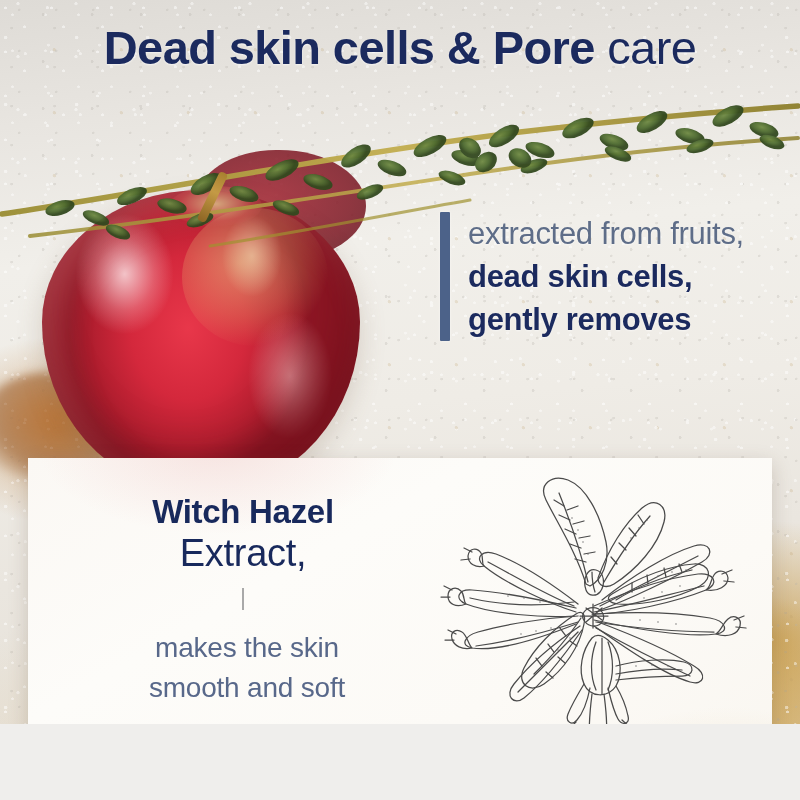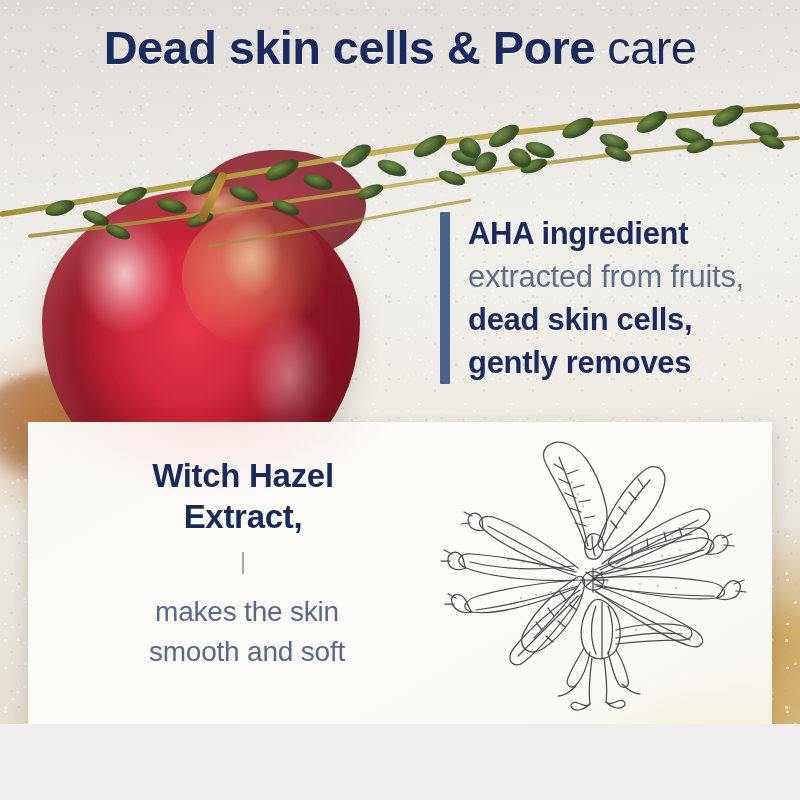--- a/index.html
+++ b/index.html
@@ -180,21 +180,21 @@
     white-space: nowrap;
     text-shadow: 0 1px 2px rgba(255,255,255,.55);
   }
   .aha-lines .bold  { font-weight: 700; color: #1b2a5e; }
   .aha-lines .muted { font-weight: 400; color: #5e6d88; }
 
   
   .card {
     position: absolute;
     left: 28px;
-    top: 422px;
+    top: 458px;
     width: 744px;
     height: 323px;
     background: linear-gradient(150deg, #fbf8f4 0%, #fdfcf9 35%, #fcfaf6 68%, #f9f6f0 100%);
     box-shadow: 0 6px 18px rgba(90,70,50,.22);
     z-index: 7;
     overflow: hidden;
   }
   .card-tint {
     position: absolute;
     inset: 0;
@@ -218,22 +218,22 @@
     letter-spacing: -.3px;
   }
   .wh-latin {
     font-size: 29px;
     font-weight: 400;
     color: #18295c;
     line-height: 38px;
     letter-spacing: -.3px;
   }
   .wh-extract {
-    font-size: 33px;
-    font-weight: 700;
+    font-size: 38px;
+    font-weight: 400;
     color: #18295c;
     line-height: 42px;
     letter-spacing: -.3px;
   }
   .wh-divider {
     width: 2px;
     height: 22px;
     background: #a9a9a9;
     margin: 14px auto 18px auto;
   }
@@ -329,21 +329,20 @@
   </svg>
 
   <div class="title">
     <span class="strong">Dead skin cells &amp; Pore</span>
     <span class="light">care</span>
   </div>
 
   <div class="aha-block">
     <div class="aha-bar"></div>
     <div class="aha-lines">
-      <div class="bold">AHA ingredient</div>
       <div class="muted">extracted from fruits,</div>
       <div class="bold">dead skin cells,</div>
       <div class="bold">gently removes</div>
     </div>
   </div>
 
   <div class="card">
     <div class="card-tint"></div>
 
     <div class="card-text">

